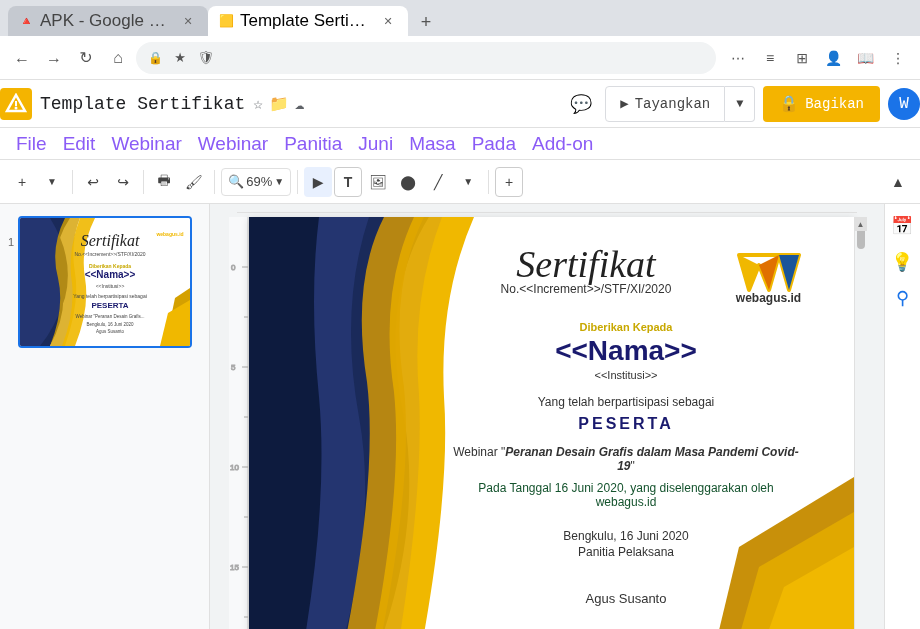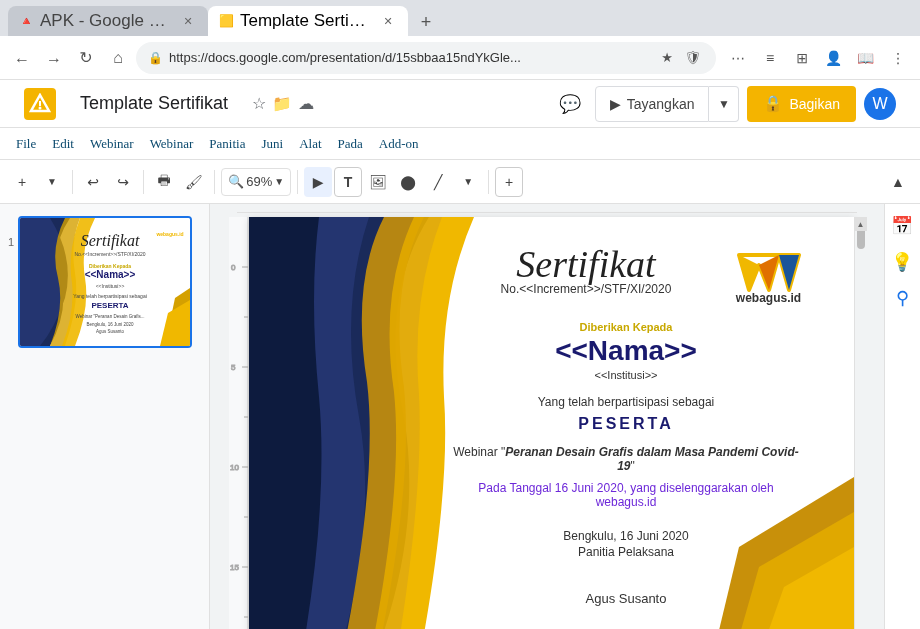--- a/index.html
+++ b/index.html
@@ -23,37 +23,37 @@
     .nav-btn { width: 28px; height: 28px; border-radius: 50%; display: flex; align-items: center; justify-content: center; cursor: pointer; color: #555; font-size: 16px; }
     .address-bar { flex: 1; height: 32px; border-radius: 16px; background: #f1f3f4; border: none; display: flex; align-items: center; padding: 0 12px; gap: 6px; cursor: text; }
     .address-bar-lock { font-size: 12px; color: #555; }
     .address-text { flex: 1; font-size: 13px; color: #333; overflow: hidden; text-overflow: ellipsis; white-space: nowrap; }
     .address-actions { display: flex; gap: 4px; align-items: center; }
     .address-action-btn { width: 22px; height: 22px; display: flex; align-items: center; justify-content: center; cursor: pointer; color: #555; font-size: 13px; }
     .browser-actions { display: flex; align-items: center; gap: 4px; margin-left: 4px; }
     .browser-action-btn { width: 28px; height: 28px; display: flex; align-items: center; justify-content: center; cursor: pointer; color: #555; font-size: 14px; border-radius: 50%; }
 
     
-    .app-header { background: #fff; height: 48px; display: flex; align-items: center; padding: 0 24px; gap: 24px; border-bottom: 1px solid #e0e0e0; }
+    .app-header { background: #fff; height: 48px; display: flex; align-items: center; padding: 0 0; gap: 8px; border-bottom: 1px solid #e0e0e0; font-family: Liberation Mono, monospace; }
     .app-logo { width: 32px; height: 32px; background: #f4b400; border-radius: 4px; display: flex; align-items: center; justify-content: center; color: white; font-weight: bold; font-size: 18px; }
     .app-title { font-size: 18px; color: #202124; font-weight: 400; }
     .app-title-actions { display: flex; align-items: center; gap: 6px; color: #5f6368; font-size: 16px; }
     .app-title-action { cursor: pointer; }
     .header-spacer { flex: 1; }
     .header-right { display: flex; align-items: center; gap: 8px; }
     .comment-btn { width: 32px; height: 32px; display: flex; align-items: center; justify-content: center; cursor: pointer; color: #5f6368; font-size: 18px; }
     .present-btn { height: 36px; background: #fff; border: 1px solid #dadce0; border-radius: 4px 0 0 4px; display: flex; align-items: center; gap: 6px; padding: 0 14px; cursor: pointer; font-size: 14px; color: #444; }
     .present-btn-arrow { height: 36px; width: 30px; border: 1px solid #dadce0; border-left: none; border-radius: 0 4px 4px 0; display: flex; align-items: center; justify-content: center; cursor: pointer; color: #444; font-size: 12px; }
     .share-btn { height: 36px; background: #f4b400; border-radius: 4px; display: flex; align-items: center; gap: 6px; padding: 0 16px; cursor: pointer; font-size: 14px; font-weight: 500; color: #fff; }
     .lock-icon-share { font-size: 16px; }
     .user-avatar { width: 32px; height: 32px; border-radius: 50%; background: #1a73e8; display: flex; align-items: center; justify-content: center; color: white; font-weight: 500; font-size: 16px; cursor: pointer; }
 
     
     .menu-bar { background: #fff; height: 32px; display: flex; align-items: center; padding: 0 8px; border-bottom: 1px solid #e0e0e0; }
-    .menu-item { padding: 4px 8px; cursor: pointer; color: #0c4a6e; font-size: 13px; border-radius: 4px; font-family: Liberation Serif, serif; }
+    .menu-item { padding: 4px 8px; cursor: pointer; color: #8b5cf6; font-size: 19px; border-radius: 4px; }
 
     
     .toolbar { background: #fff; height: 44px; display: flex; align-items: center; padding: 0 8px; gap: 2px; border-bottom: 1px solid #e0e0e0; }
     .toolbar-btn { height: 30px; min-width: 28px; display: flex; align-items: center; justify-content: center; cursor: pointer; color: #444; font-size: 14px; border-radius: 4px; padding: 0 4px; }
     .toolbar-separator { width: 1px; height: 24px; background: #e0e0e0; margin: 0 4px; }
     .toolbar-btn.active { background: #e8f0fe; }
     .toolbar-select { display: flex; align-items: center; gap: 2px; padding: 0 6px; height: 28px; border: 1px solid #e0e0e0; border-radius: 4px; cursor: pointer; font-size: 13px; color: #444; }
 
     
     .main-content { display: flex; flex: 1; overflow: hidden; position: relative; }
@@ -95,21 +95,20 @@
     <div class="new-tab-btn">+</div>
   </div>
 
   <div class="nav-bar">
     <div class="nav-btn">←</div>
     <div class="nav-btn">→</div>
     <div class="nav-btn">↻</div>
     <div class="nav-btn">⌂</div>
     <div class="address-bar">
       <span class="address-bar-lock">🔒</span>
-      <span class="address-text">https://docs.google.com/presentation/d/15sbbaa15ndYkGle...</span>
       <div class="address-actions">
         <div class="address-action-btn">★</div>
         <div class="address-action-btn">🛡</div>
       </div>
     </div>
     <div class="browser-actions">
       <div class="browser-action-btn">⋯</div>
       <div class="browser-action-btn">≡</div>
       <div class="browser-action-btn">⊞</div>
       <div class="browser-action-btn">👤</div>
@@ -152,21 +151,21 @@
     </div>
   </div>
 
   <div class="menu-bar">
     <div class="menu-item">File</div>
     <div class="menu-item">Edit</div>
     <div class="menu-item">Webinar</div>
     <div class="menu-item">Webinar</div>
     <div class="menu-item">Panitia</div>
     <div class="menu-item">Juni</div>
-    <div class="menu-item">Alat</div>
+    <div class="menu-item">Masa</div>
     <div class="menu-item">Pada</div>
     <div class="menu-item">Add-on</div>
   </div>
 
   <div class="toolbar">
     <div class="toolbar-btn">+</div>
     <div class="toolbar-btn" style="font-size:10px;">▼</div>
     <div class="toolbar-separator"></div>
     <div class="toolbar-btn">↩</div>
     <div class="toolbar-btn">↪</div>
@@ -316,21 +315,21 @@
             <div style="font-size:11px;color:#333;margin-top:2px;">&lt;&lt;Institusi&gt;&gt;</div>
 
             <div style="font-size:12px;color:#333;margin-top:14px;">Yang telah berpartisipasi sebagai</div>
 
             <div style="font-size:16px;font-weight:bold;color:#1a1a6e;margin-top:6px;letter-spacing:3px;">PESERTA</div>
 
             <div style="font-size:12px;color:#333;margin-top:12px;text-align:center;">
               <span>Webinar "</span><em><strong><span>Peranan Desain Grafis dalam Masa Pandemi Covid-19</span></strong></em><span>"</span>
             </div>
 
-            <div style="font-size:12px;color:#6d28d9;margin-top:8px;text-align:center;">Pada Tanggal 16 Juni 2020, yang diselenggarakan oleh webagus.id</div>
+            <div style="font-size:12px;color:#14532d;margin-top:8px;text-align:center;">Pada Tanggal 16 Juni 2020, yang diselenggarakan oleh webagus.id</div>
 
             <div style="font-size:12px;color:#333;margin-top:20px;">Bengkulu, 16 Juni 2020</div>
 
             <div style="font-size:12px;color:#333;margin-top:2px;">Panitia Pelaksana</div>
 
             <div style="font-size:13px;color:#333;margin-top:32px;">Agus Susanto</div>
           </div>
         </div>
 
         <div style="width:12px;height:455px;background:#f1f3f4;border-left:1px solid #e0e0e0;flex-shrink:0;position:relative;">

